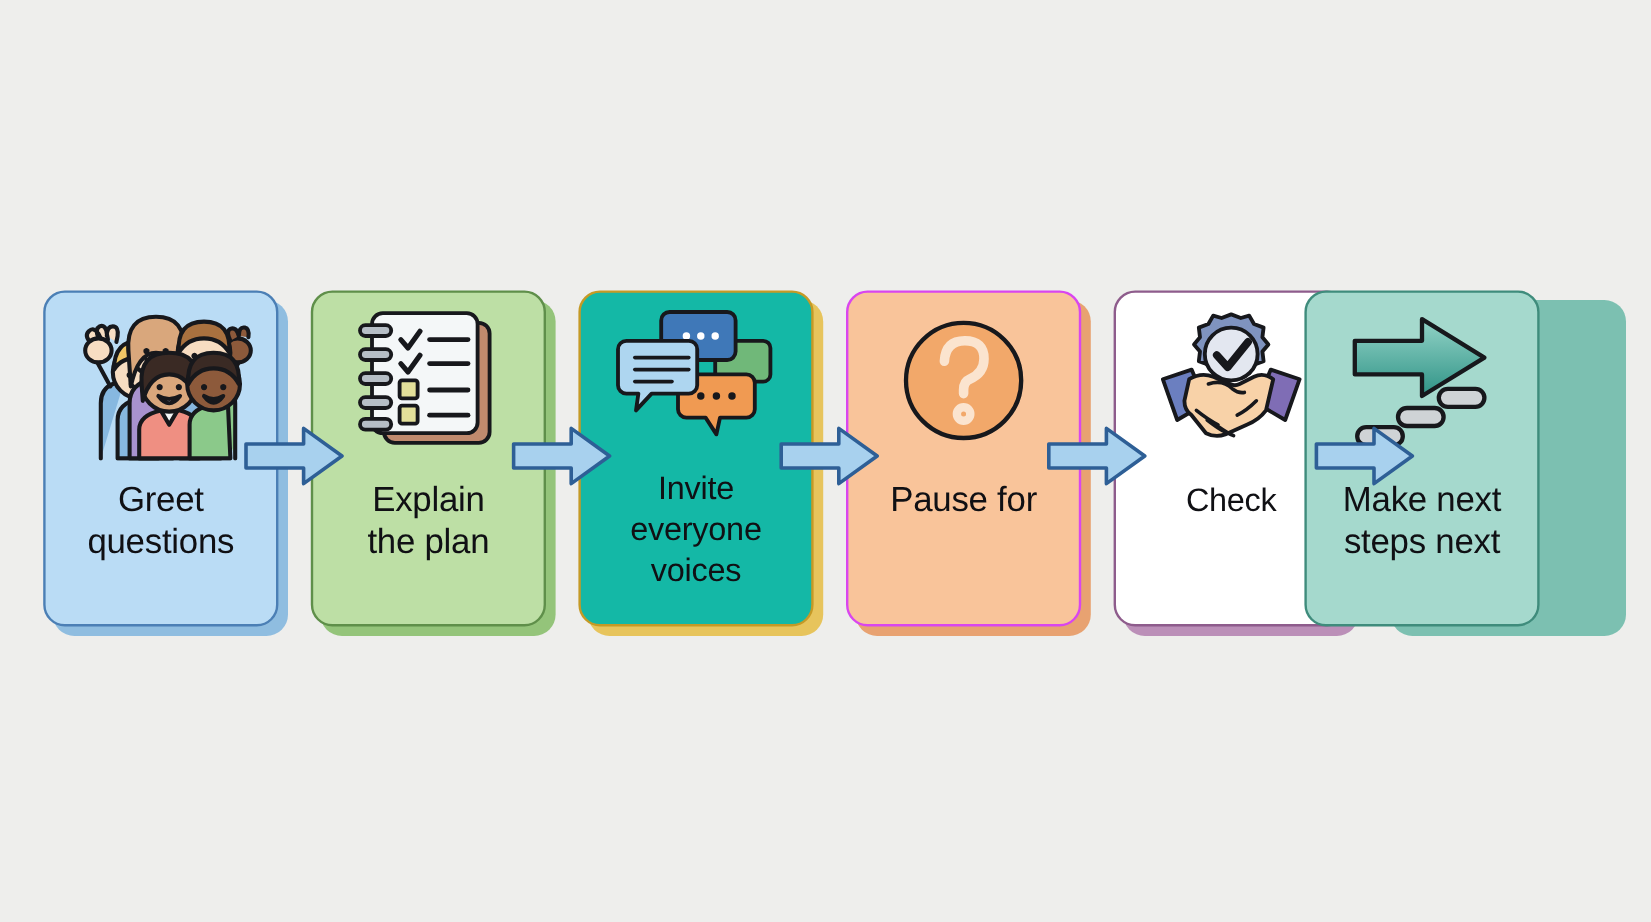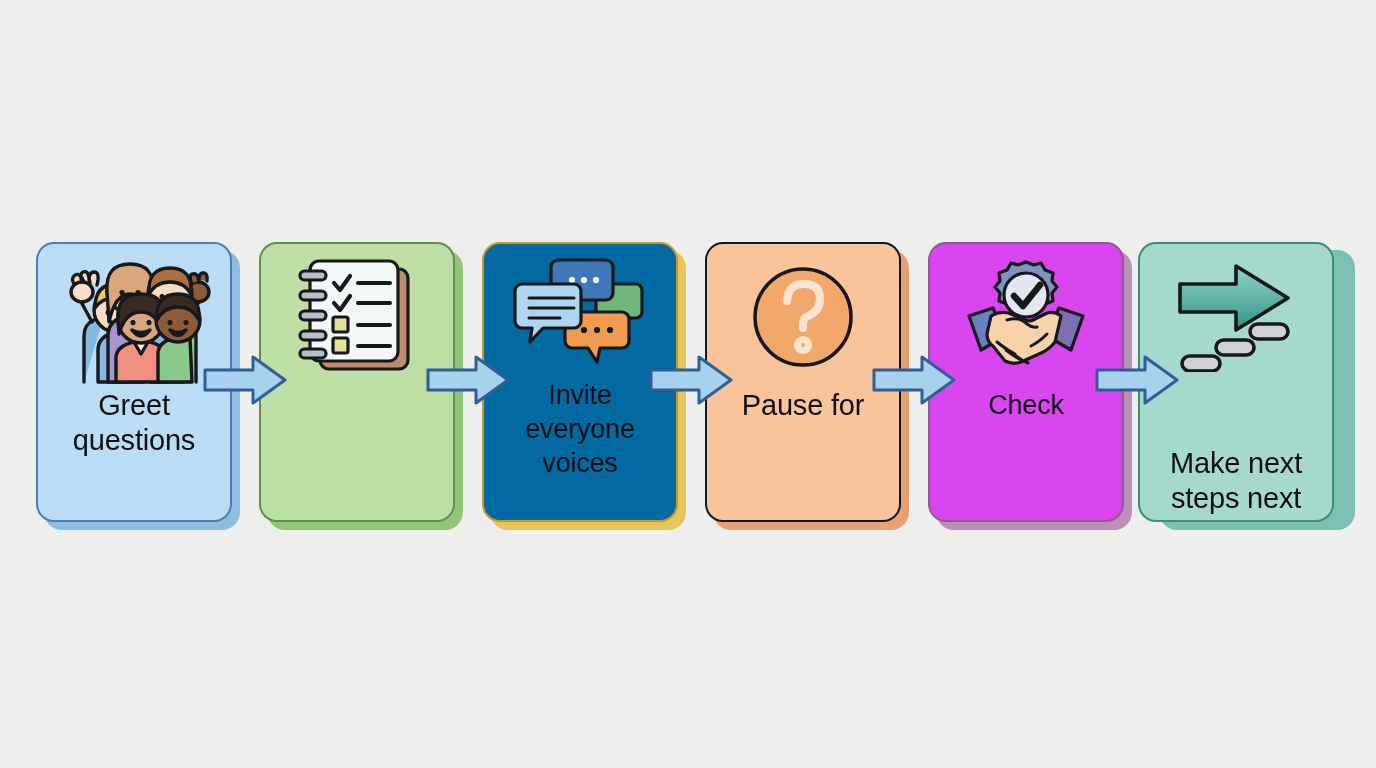--- a/index.html
+++ b/index.html
@@ -55,21 +55,21 @@
     box-sizing: border-box;
   }
   .card-label {
     width: 100%;
     text-align: center;
     color: #101014;
     font-size: 29px;
     line-height: 35px;
     font-weight: 400;
     letter-spacing: -0.2px;
-    padding: 4px 2px;
+    padding: 16px 2px;
     box-sizing: border-box;
     font-family: "Liberation Sans", sans-serif;
   }
   .card-label.tight { font-size: 27px; }
 
   .connector-arrow {
     position: absolute;
     top: 355px;
     width: 84px;
     height: 50px;
@@ -169,23 +169,27 @@
           <path d="M62 48 L94 48" fill="none" stroke-width="4"></path>
 
           <rect x="37" y="62" width="15" height="15" rx="2" fill="#e3e09a"></rect>
           <path d="M62 70 L94 70" fill="none" stroke-width="4"></path>
 
           <rect x="37" y="83" width="15" height="15" rx="2" fill="#e3e09a"></rect>
           <path d="M62 91 L94 91" fill="none" stroke-width="4"></path>
         </g>
       </svg>
     </div>
-  </div>
-
-  <div class="step-card" style="left:482px;background:#0369a1;border:2px solid #c59a26;">
+    <div class="card-label">
+      <div>Explain</div>
+      <div>the plan</div>
+    </div>
+  </div>
+
+  <div class="step-card" style="left:482px;background:#14b8a6;border:2px solid #c59a26;">
     <div class="card-icon-wrap" style="height:130px;">
       <svg width="136" height="116" viewBox="0 0 136 116">
         <g stroke="#17181c" stroke-width="3.2" stroke-linejoin="round" stroke-linecap="round">
 
           <path d="M90 30 h34 a6 6 0 0 1 6 6 v22 a6 6 0 0 1 -6 6 h-10 l-2 12 l-9 -12 h-13 a6 6 0 0 1 -6 -6 v-22 a6 6 0 0 1 6 -6 Z" fill="#70b879"></path>
 
           <path d="M46 6 h48 a7 7 0 0 1 7 7 v26 a7 7 0 0 1 -7 7 h-34 l-12 12 l2 -12 h-4 a7 7 0 0 1 -7 -7 v-26 a7 7 0 0 1 7 -7 Z" fill="#3f78b8"></path>
           <circle cx="60" cy="26" r="3.1" fill="#ffffff" stroke="none"></circle>
           <circle cx="72" cy="26" r="3.1" fill="#ffffff" stroke="none"></circle>
           <circle cx="84" cy="26" r="3.1" fill="#ffffff" stroke="none"></circle>
@@ -202,34 +206,34 @@
         </g>
       </svg>
     </div>
     <div class="card-label tight" style="line-height:34px;">
       <div>Invite</div>
       <div>everyone</div>
       <div>voices</div>
     </div>
   </div>
 
-  <div class="step-card" style="left:705px;background:#f9c49a;border:2px solid #0f172a;">
+  <div class="step-card" style="left:705px;background:#f9c49a;border:2px solid #d946ef;">
     <div class="card-icon-wrap">
       <svg width="108" height="108" viewBox="0 0 108 108">
         <circle cx="54" cy="54" r="48" fill="#f2a86a" stroke="#17181c" stroke-width="3.6"></circle>
         <path d="M38 38 q1 -17 17 -17 q16 0 16 15 q0 12 -12 17 q-5 2 -5 9 v3" fill="none" stroke="#fbe4cf" stroke-width="8" stroke-linecap="round"></path>
         <circle cx="54" cy="82" r="5.6" fill="none" stroke="#fbe4cf" stroke-width="7"></circle>
       </svg>
     </div>
     <div class="card-label">
       <div>Pause for</div>
     </div>
   </div>
 
-  <div class="step-card" style="left:928px;background:#d946ef;border:2px solid #8e5c8c;">
+  <div class="step-card" style="left:928px;background:#ffffff;border:2px solid #8e5c8c;">
     <div class="card-icon-wrap">
       <svg width="130" height="118" viewBox="0 0 130 118">
         <g stroke="#17181c" stroke-width="3.2" stroke-linejoin="round" stroke-linecap="round">
 
           <path d="M65 4 l8 3 l7 -2 l4 7 l8 3 l-1 8 l5 6 l-5 6 l1 8 l-8 3 l-4 7 l-7 -2 l-8 3 l-8 -3 l-7 2 l-4 -7 l-8 -3 l1 -8 l-5 -6 l5 -6 l-1 -8 l8 -3 l4 -7 l7 2 Z" fill="#7f93bf"></path>
           <circle cx="65" cy="37" r="22" fill="#e3e7f0"></circle>
           <path d="M53 38 l9 10 l17 -21" fill="none" stroke-width="6.5"></path>
 
           <path d="M8 58 L32 50 L44 78 L20 92 Z" fill="#6b7fc0"></path>
           <path d="M122 58 L98 50 L86 78 L110 92 Z" fill="#7f6db5"></path>
@@ -241,21 +245,21 @@
           <path d="M55 98 q7 5 12 7" fill="none" stroke-width="3"></path>
           <path d="M86 76 q-8 8 -16 12" fill="none" stroke-width="3"></path>
         </g>
       </svg>
     </div>
     <div class="card-label tight">
       <div>Check</div>
     </div>
   </div>
 
-  <div class="step-card" style="left:1138px;background:#a5d9cd;border:2px solid #3f8c7c;justify-content:space-between;">
+  <div class="step-card" style="left:1087px;background:#a5d9cd;border:2px solid #3f8c7c;">
     <div class="card-icon-wrap">
       <svg width="124" height="110" viewBox="0 0 124 110">
         <defs>
           <linearGradient id="tealArrowGrad" x1="0" y1="0" x2="0" y2="1">
             <stop offset="0%" stop-color="#93d3c7"></stop>
             <stop offset="100%" stop-color="#2f9386"></stop>
           </linearGradient>
         </defs>
         <g stroke="#17181c" stroke-width="3.6" stroke-linejoin="round" stroke-linecap="round">
           <path d="M6 22 L62 22 L62 4 L114 36 L62 68 L62 50 L6 50 Z" fill="url(#tealArrowGrad)"></path>

